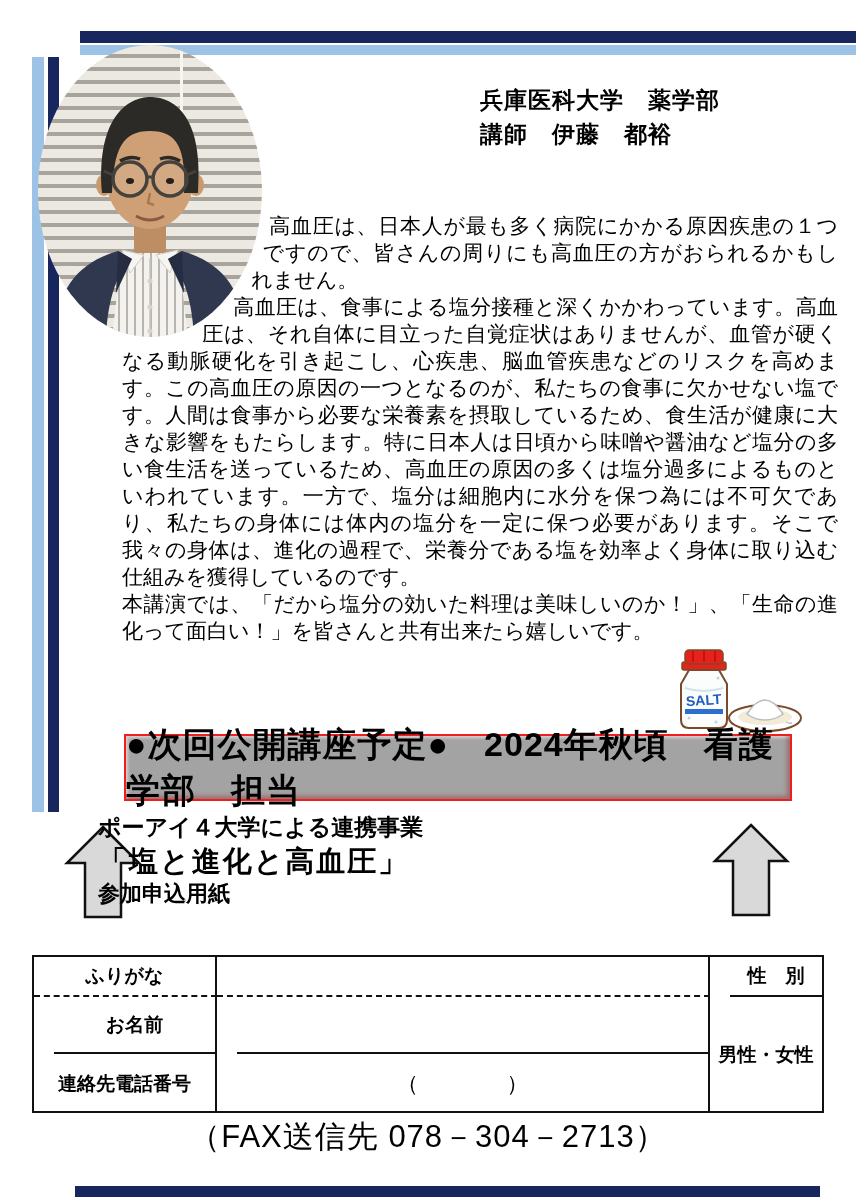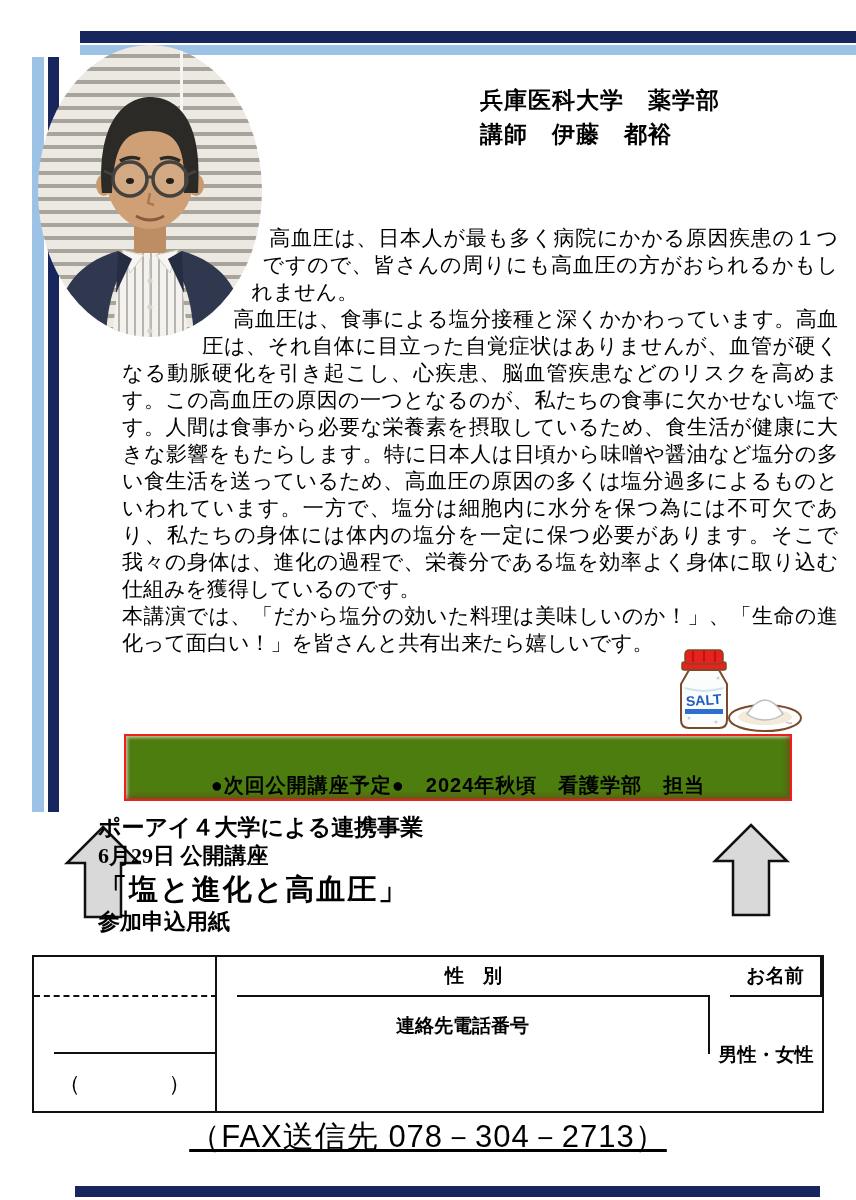--- a/index.html
+++ b/index.html
@@ -16,35 +16,35 @@
 
   
   .photo{position:absolute;left:38px;top:45px;width:224px;height:292px;}
 
   
   .hdr{position:absolute;right:36px;top:84px;width:340px;text-align:left;
        font-family:"Liberation Serif","DejaVu Serif",serif;font-weight:700;
        font-size:23px;line-height:34px;letter-spacing:1px;}
 
   
-  .bodytext{position:absolute;left:122px;top:224px;width:716px;
+  .bodytext{position:absolute;left:122px;top:212px;width:716px;
             font-size:21px;line-height:27px;text-align:justify;font-weight:500;}
   .bodytext p{margin:0;}
   .oval-spacer{float:left;width:150px;height:134px;
                shape-outside:ellipse(122px 156px at 28px -33px);}
 
   
   .salt{position:absolute;left:652px;top:648px;width:150px;height:88px;}
 
   
   .banner{position:absolute;left:124px;top:734px;width:664px;height:63px;
-          background:#4d7c0f;border:2px solid #ef1f1f;
+          background:#a3a3a3;border:2px solid #ef1f1f;
           box-shadow:inset -3px -3px 4px rgba(140,30,30,.4),inset 2px 2px 3px rgba(255,240,240,.6);
-          display:flex;align-items:flex-end;justify-content:center;
-          font-size:20px;font-weight:700;letter-spacing:1px;}
+          display:flex;align-items:center;justify-content:center;
+          font-size:34px;font-weight:700;letter-spacing:1px;}
 
   
   .arrow{position:absolute;width:78px;height:96px;}
   .arrow-left{left:64px;top:824px;}
   .arrow-right{left:712px;top:822px;}
 
   
   .event{position:absolute;left:98px;top:814px;width:660px;text-align:left;}
   .event .series{font-family:"Liberation Serif","DejaVu Serif",serif;font-weight:700;font-size:23px;line-height:28px;}
   .event .date{font-family:"Liberation Serif","DejaVu Serif",serif;font-weight:700;font-size:22px;line-height:28px;}
@@ -59,21 +59,21 @@
   .cell{display:flex;align-items:center;justify-content:center;box-sizing:border-box;
         font-size:19px;font-weight:600;}
   .br{border-right:2px solid #111;}
   .bb-solid{border-bottom:2px solid #111;margin-left:20px;}
   .bb-dash{border-bottom:2px dashed #111;}
   .gender-cell{grid-column:3;grid-row:2/4;flex-direction:row;line-height:26px;}
   .phone-val{font-size:22px;font-weight:400;}
 
   
   .fax{position:absolute;left:0;right:0;top:1116px;text-align:center;
-       font-size:31px;font-weight:500;letter-spacing:1px;text-decoration:underline;}
+       font-size:31px;font-weight:500;letter-spacing:1px;}
 </style>
 </head>
 <body>
 
 <div class="page">
 
   <div class="bar top-navy"></div>
   <div class="bar top-blue"></div>
   <div class="bar left-blue"></div>
   <div class="bar left-navy"></div>
@@ -168,26 +168,26 @@
     </svg>
   </div>
   <div class="arrow arrow-right">
     <svg width="78" height="96" viewBox="0 0 78 96">
       <polygon points="39,3 75,39 57,39 57,93 21,93 21,39 3,39" fill="#d9d9d9" stroke="#111" stroke-width="2.5"></polygon>
     </svg>
   </div>
 
   <div class="event">
     <div class="series">ポーアイ４大学による連携事業</div>
-    <div class="date">6月29日 公開講座</div>
     <div class="title">「塩と進化と高血圧」</div>
     <div class="formtitle">参加申込用紙</div>
   </div>
 
   <div class="form">
+    <div class="cell br bb-dash">ふりがな</div>
     <div class="cell br bb-dash"></div>
     <div class="cell bb-solid">性　別</div>
 
     <div class="cell br bb-solid">お名前</div>
     <div class="cell br bb-solid"></div>
 
     <div class="cell gender-cell">
       <div>男性</div>
       <div>・</div>
       <div>女性</div>

